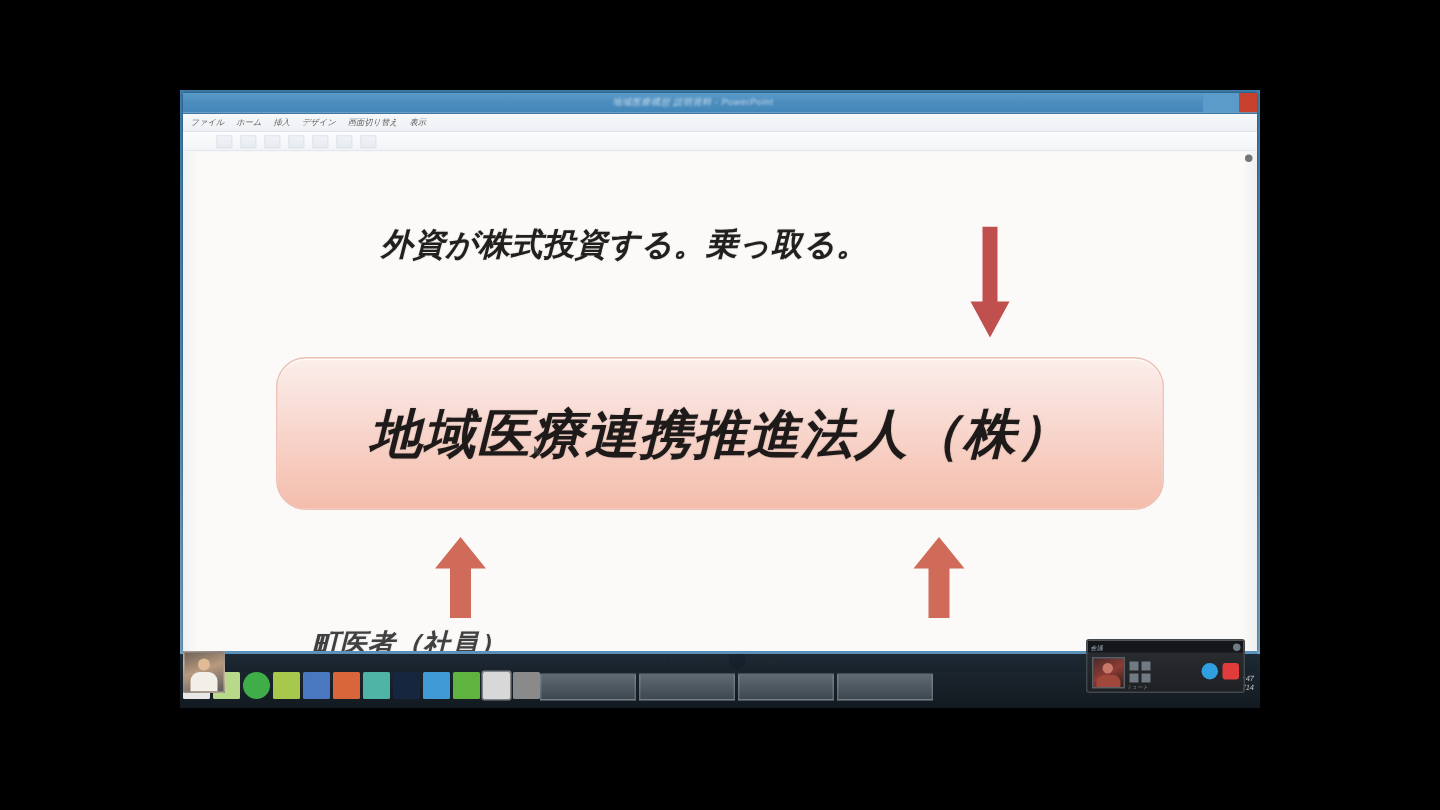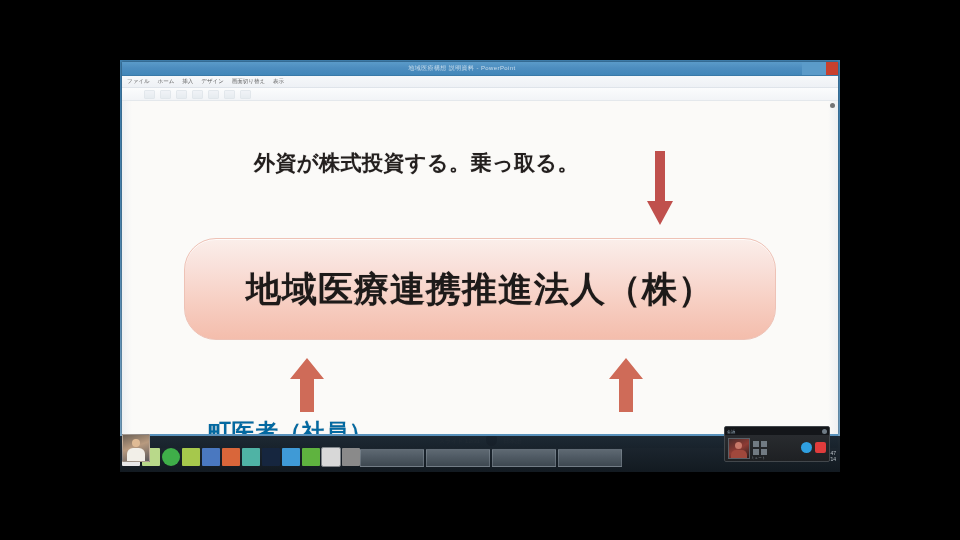--- a/index.html
+++ b/index.html
@@ -21,20 +21,21 @@
 
   
   #video-frame {
     position: absolute;
     left: 120px;
     top: 60px;
     width: 720px;
     height: 412px;
     overflow: hidden;
     background: #0e4a73;
+    font-style: italic;
   }
 
   
   #desktop {
     position: absolute;
     inset: 0;
     background: linear-gradient(180deg, #3f7fae 0%, #4d86b0 40%, #6b9cc0 75%, #7da7c6 100%);
   }
 
   
@@ -172,21 +173,21 @@
     height: 76px;
   }
 
   
   #entity-box {
     position: absolute;
     left: 62px;
     top: 137px;
     width: 590px;
     height: 100px;
-    border-radius: 32px;
+    border-radius: 20px;
     background: linear-gradient(180deg,
         #fbeeea 0%,
         #f9e0da 28%,
         #f7cfc3 62%,
         #f4bdac 100%);
     border: 1px solid #eec2b6;
     box-shadow: inset 0 1px 0 rgba(255,255,255,.8);
     display: flex;
     align-items: center;
     justify-content: center;
@@ -205,23 +206,23 @@
     position: absolute;
     width: 36px;
     height: 56px;
   }
   #up-arrow-left  { left: 167px; top: 256px; }
   #up-arrow-right { left: 486px; top: 256px; }
 
   
   .member-label {
     position: absolute;
-    font-size: 23px;
+    font-size: 18px;
     font-weight: 700;
-    color: #0369a1;
+    color: #404040;
     letter-spacing: .5px;
     white-space: nowrap;
     text-shadow: 0 0 1px rgba(40,30,30,.22);
   }
   #member-label-left  { left: 86px;  top: 316px; }
   #member-label-right { left: 408px; top: 316px; }
 
   
   #slide-cursor {
     position: absolute;

